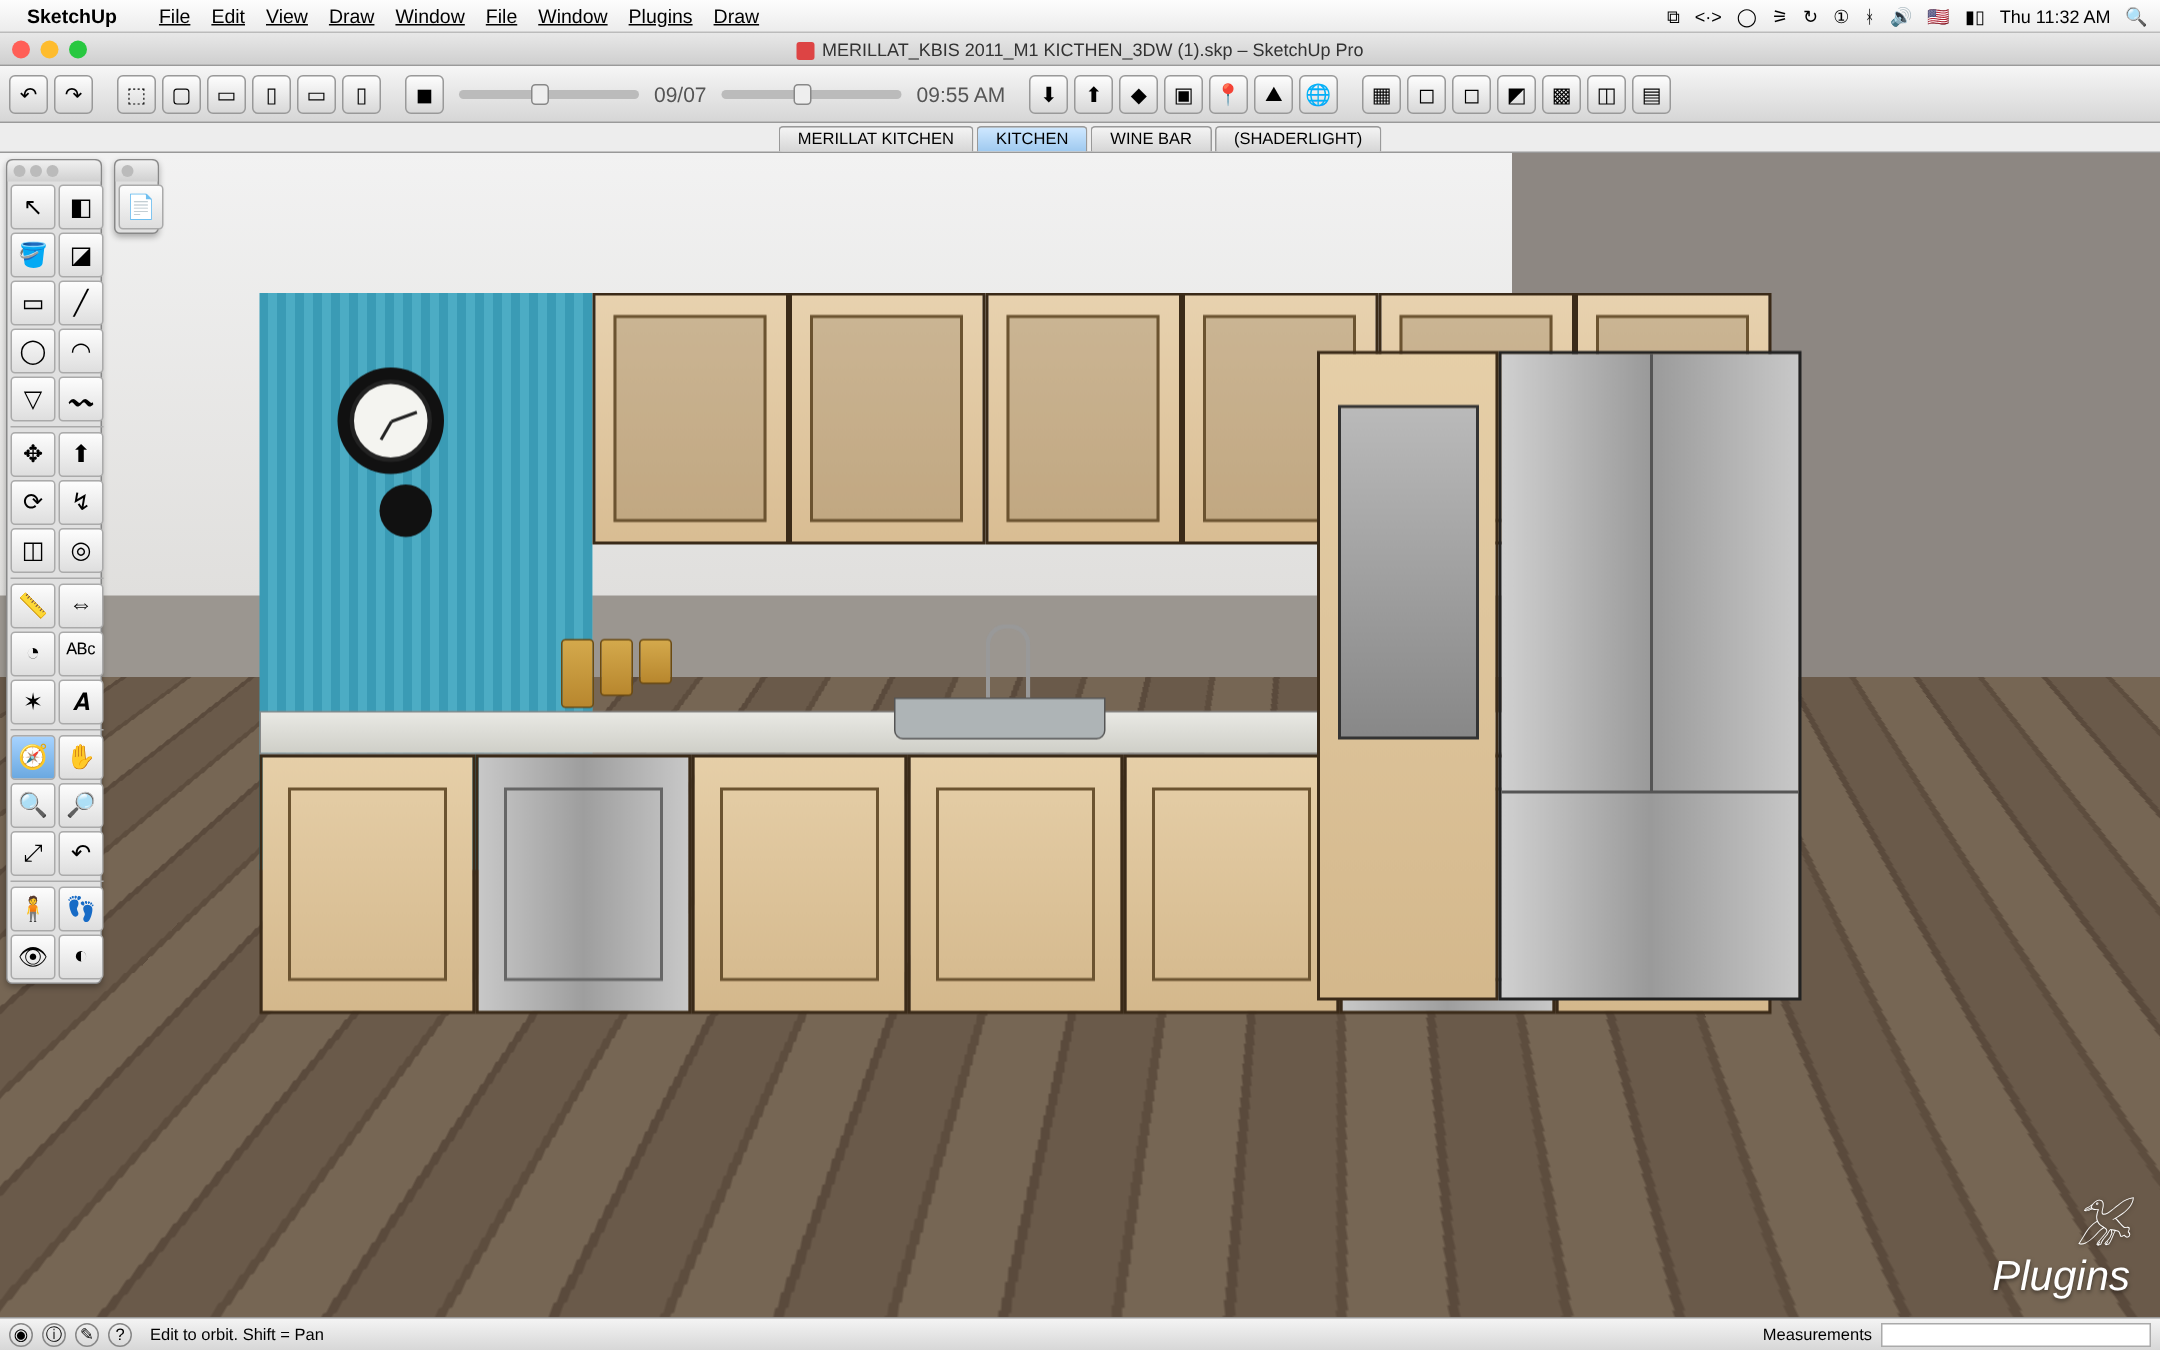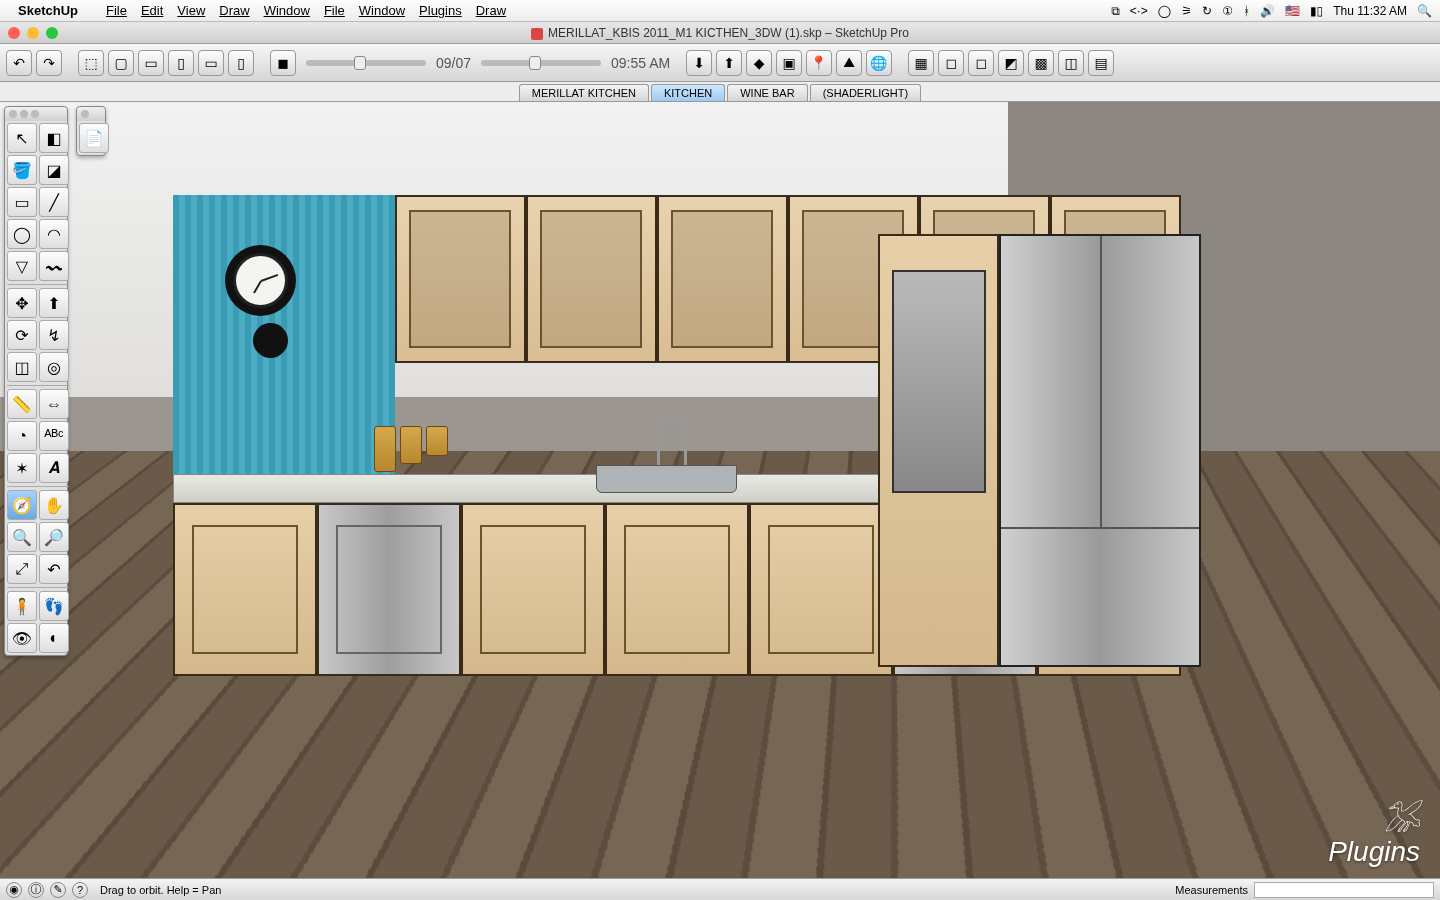--- a/index.html
+++ b/index.html
@@ -282,18 +282,18 @@
       </div>
     </div>
   </div>
 </div>
 
 <div class="statusbar">
   <div class="sb-ic">◉</div>
   <div class="sb-ic">ⓘ</div>
   <div class="sb-ic">✎</div>
   <div class="sb-ic">?</div>
-  <span class="hint">Drag to orbit.  Help = Pan</span>
+  <span class="hint">Edit to orbit.  Shift = Pan</span>
   <div class="right">
     <span>Measurements</span>
     <div class="meas-box"></div>
   </div>
 </div>
 
 </body></html>

